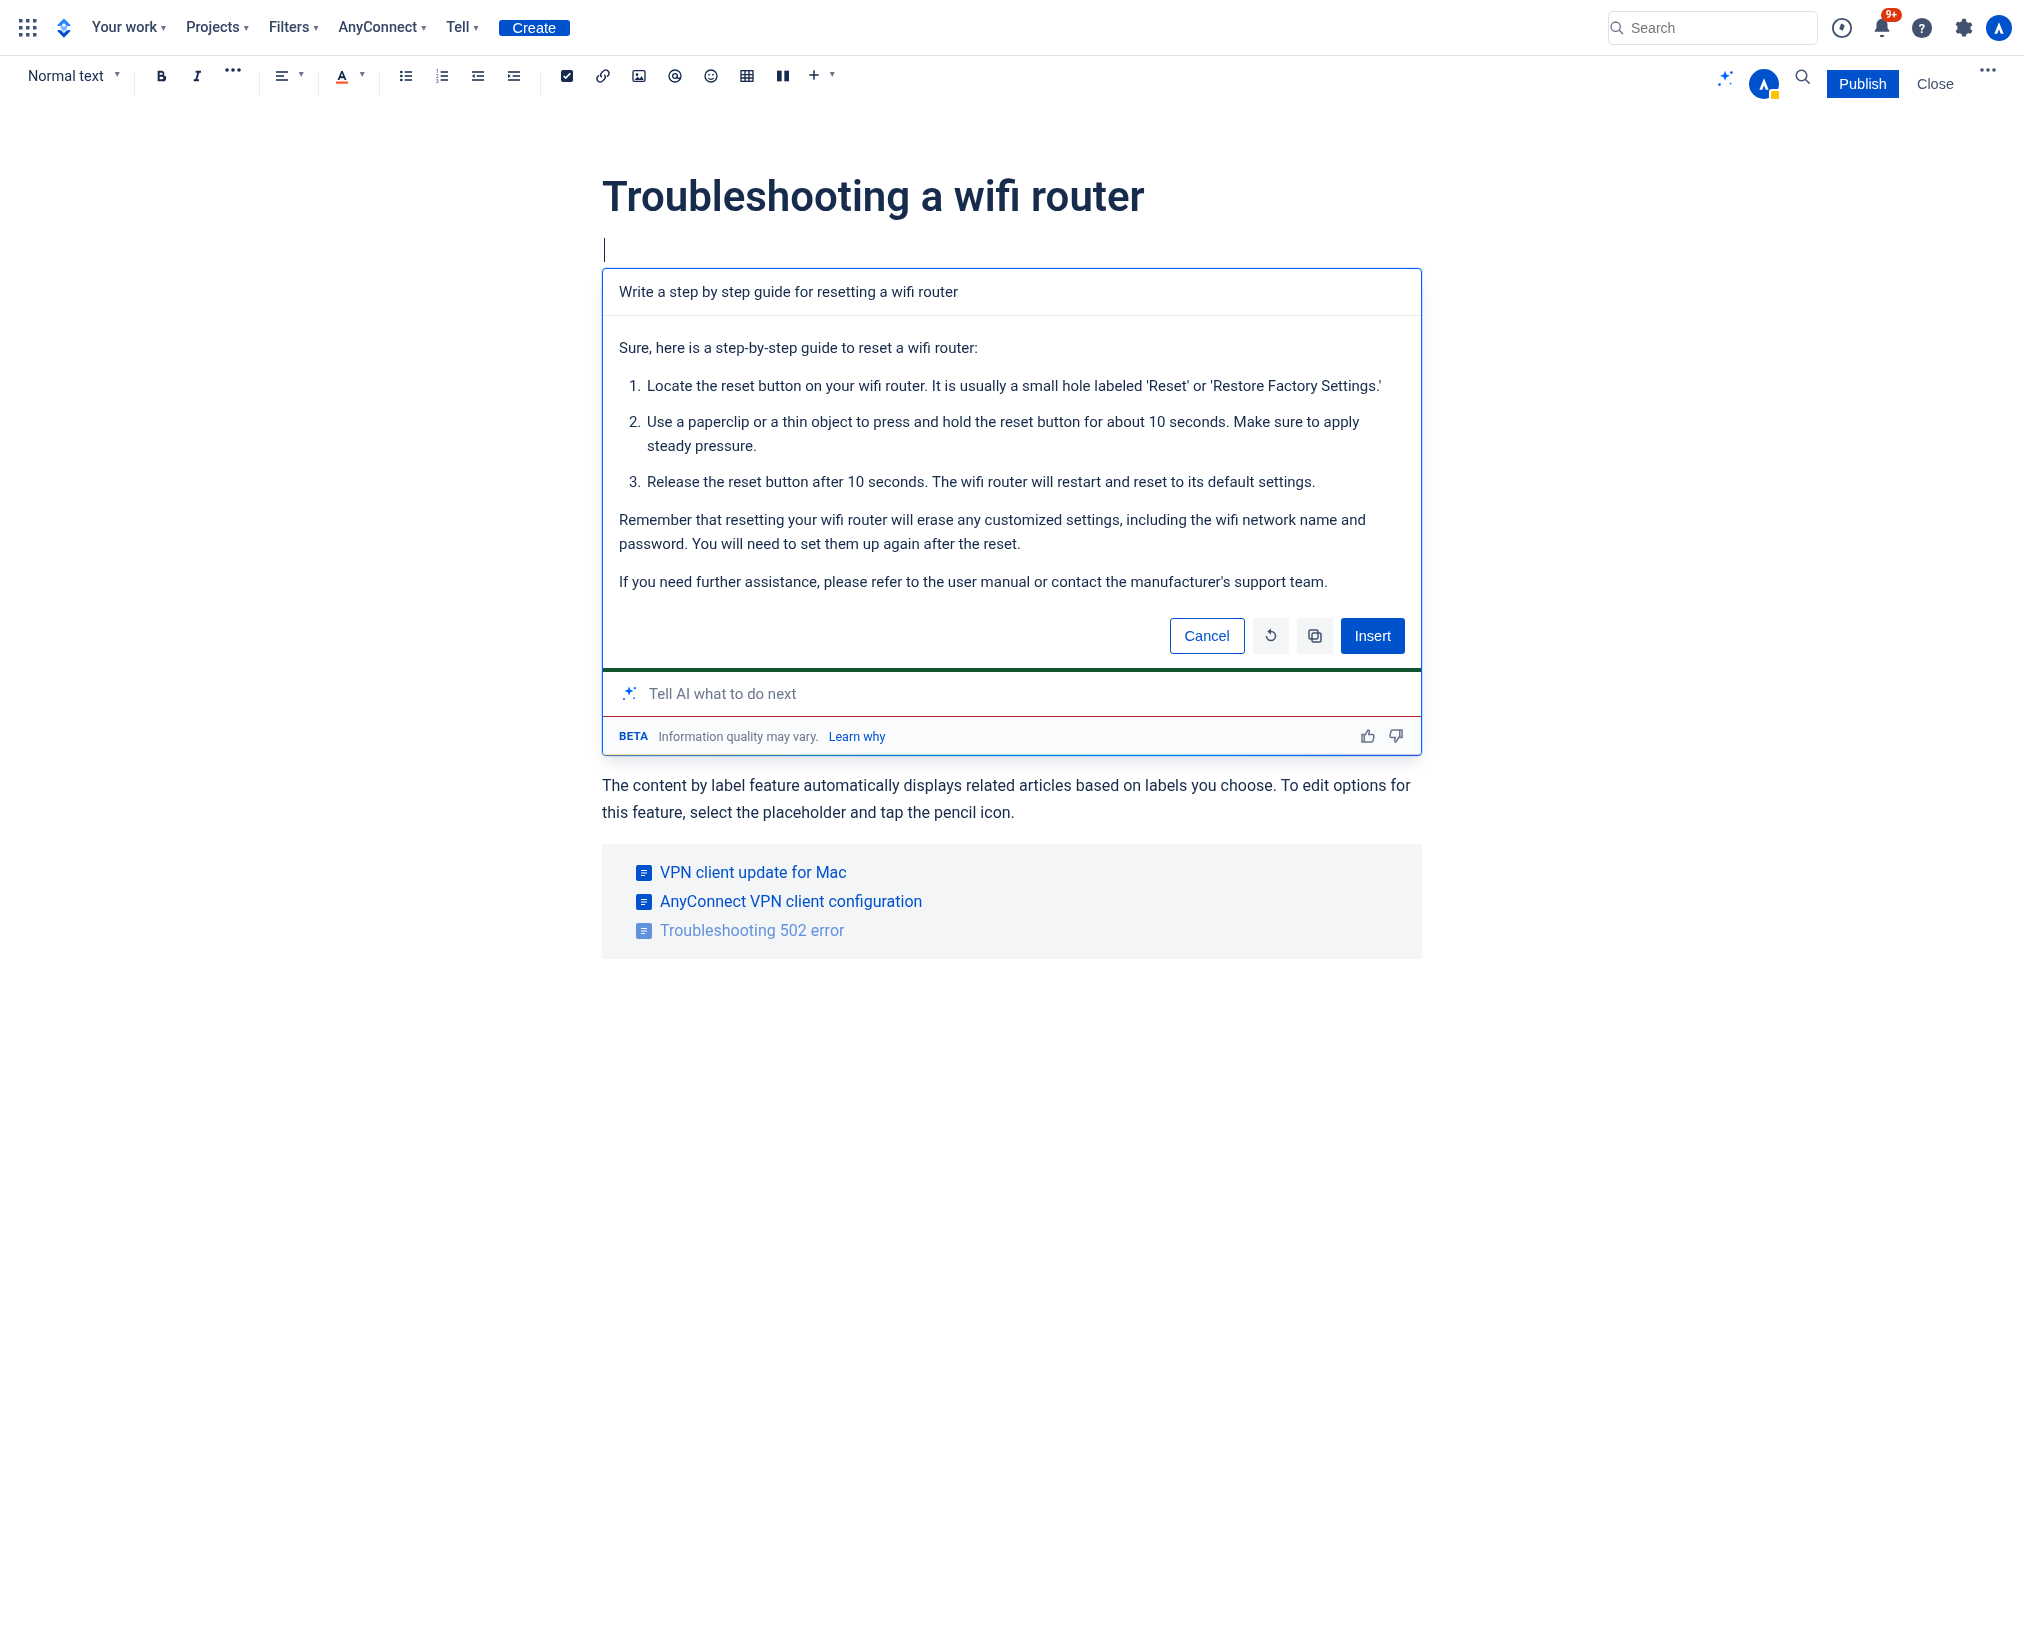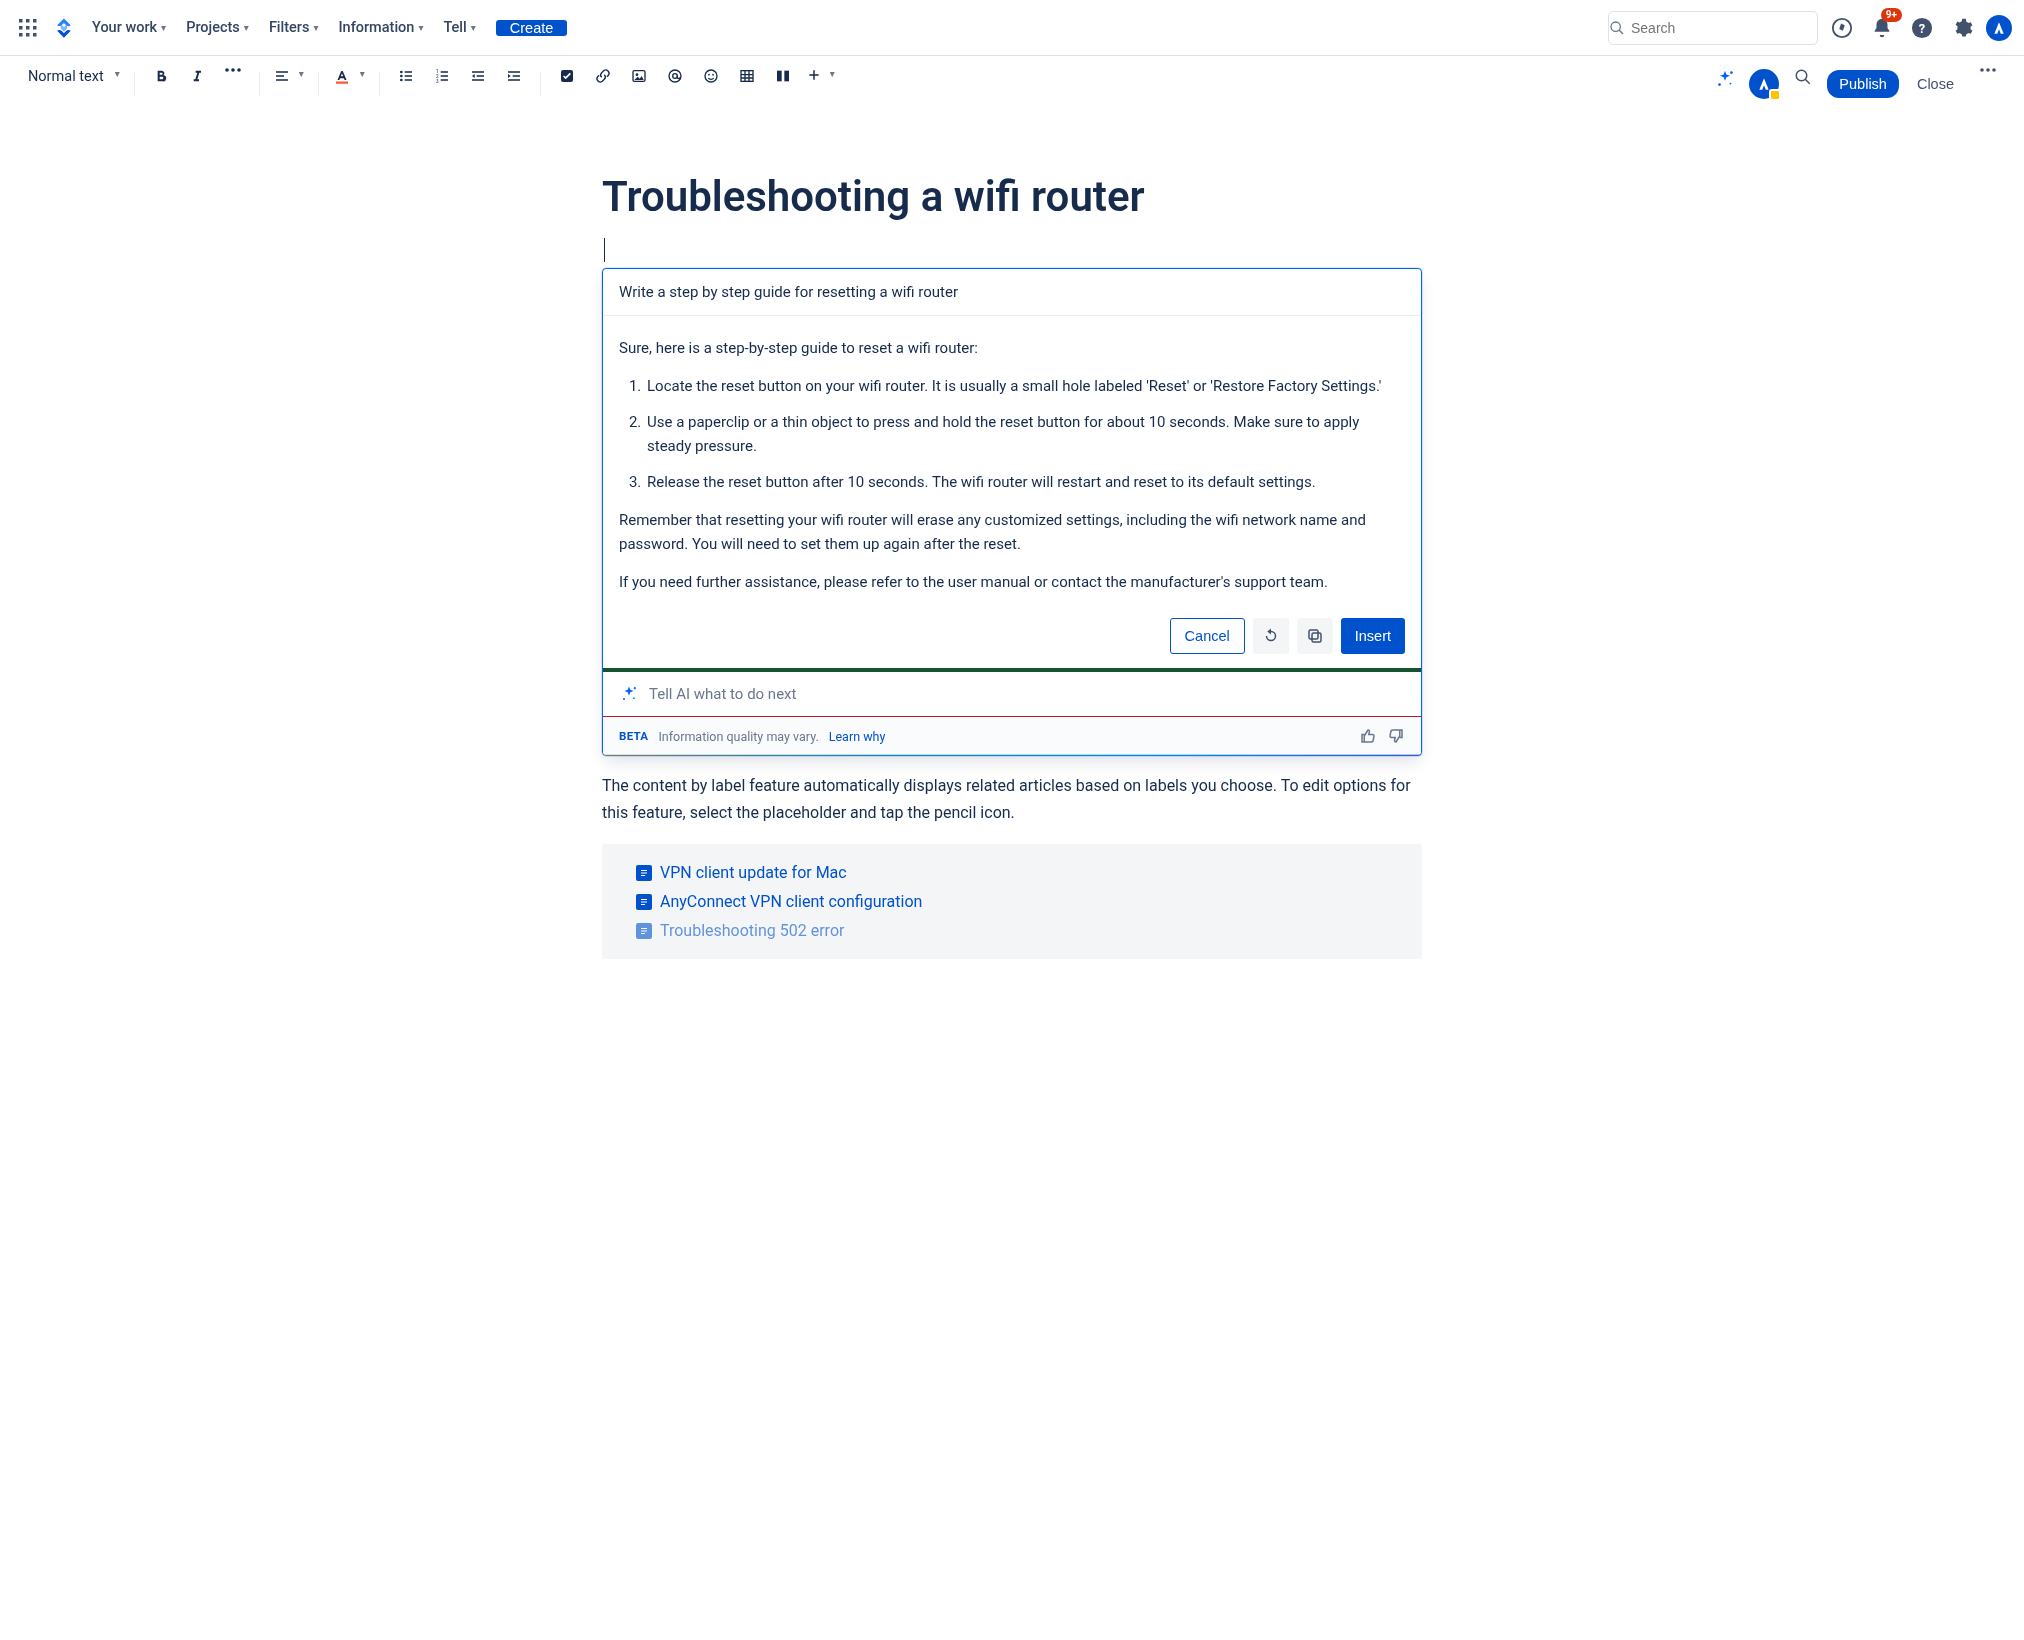--- a/index.html
+++ b/index.html
@@ -72,21 +72,21 @@
   .tb-btn {
     min-width: 32px; height: 32px; padding: 0 4px;
     display: flex; align-items: flex-start; justify-content: center;
     border-radius: 3px; cursor: pointer; color: #42526E;
     gap: 9px;
   }
   .tb-text { font-size: 14.5px; color: #172B4D; padding-left:4px; padding-right:2px;}
   .tb-right { margin-left: auto; display: flex; align-items: center; gap: 8px; }
   .publish-btn {
     background: #0052CC; color: #fff; font-weight: 500;
-    padding: 6px 12px; border-radius: 12px; border: none;
+    padding: 6px 12px; border-radius: 0; border: none;
     font-size: 14.5px; cursor: pointer;
   }
   .close-btn {
     background: transparent; border: none; color: #42526E;
     font-size: 14.5px; padding: 6px 10px; border-radius: 3px; cursor: pointer;
   }
   .presence {
     width: 30px; height: 30px; border-radius: 50%;
     background: #0052CC; display: flex; align-items: center; justify-content: center;
     position: relative;
@@ -257,21 +257,21 @@
       </div>
     <div class="nav-link">
         <span>Projects</span>
         <span class="chev">▾</span>
       </div>
     <div class="nav-link">
         <span>Filters</span>
         <span class="chev">▾</span>
       </div>
     <div class="nav-link">
-        <span>Information</span>
+        <span>AnyConnect</span>
         <span class="chev">▾</span>
       </div>
     <div class="nav-link">
         <span>Tell</span>
         <span class="chev">▾</span>
       </div>
     <button class="btn-primary" style="margin-left:8px">Create</button>
   </div>
   <div class="nav-right">
     <div class="search-box">

